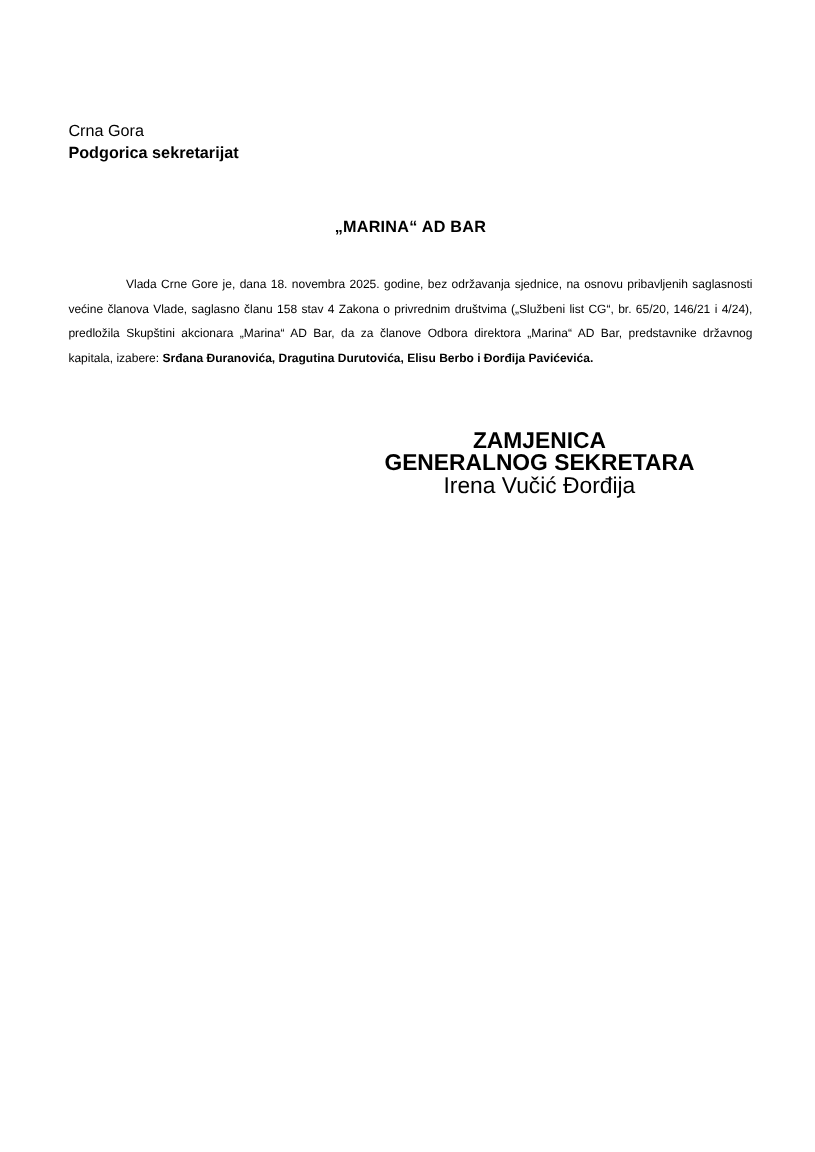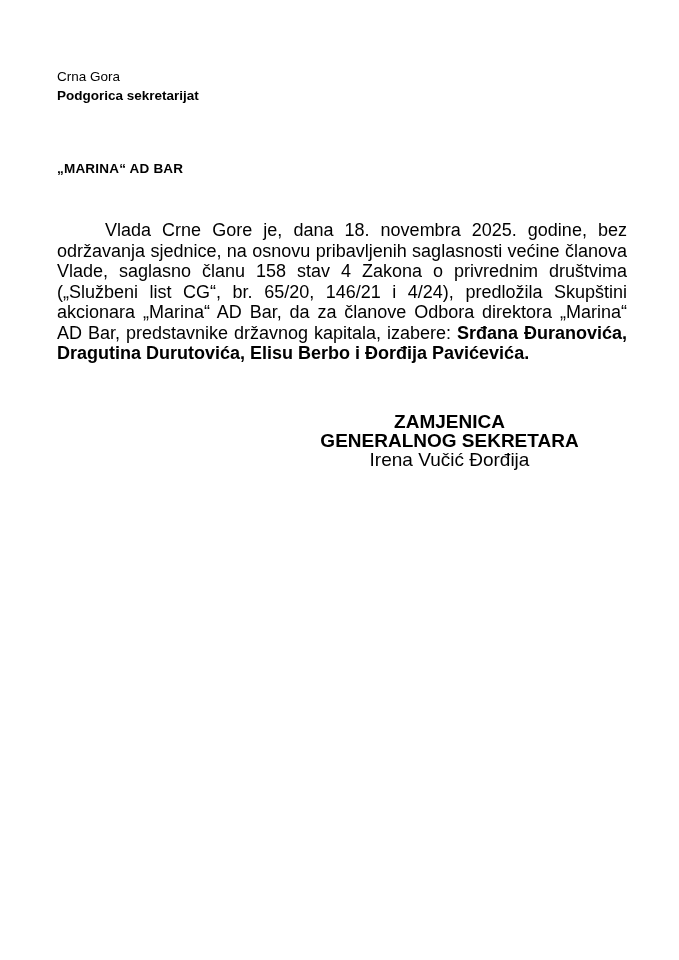--- a/index.html
+++ b/index.html
@@ -15,43 +15,43 @@
     position: relative;
     width: 679px;
     height: 960px;
     background: #ffffff;
     margin: 0 auto;
     overflow: hidden;
   }
   .content {
     position: absolute;
     left: 57px;
-    top: 68px;
+    top: 100px;
     width: 570px;
   }
   .header-block {
     font-size: 13.5px;
     line-height: 18.6px;
   }
   .header-block div {
     white-space: nowrap;
   }
   .bold {
     font-weight: bold;
   }
   .doc-title {
-    margin-top: 56px;
-    text-align: left;
+    margin-top: 44px;
+    text-align: center;
     font-size: 13.5px;
     font-weight: bold;
     letter-spacing: 0.2px;
   }
   .body-text {
-    margin-top: 44px;
-    font-size: 18px;
+    margin-top: 32px;
+    font-size: 10px;
     line-height: 20.5px;
     text-align: justify;
     text-justify: inter-word;
   }
   .body-text .indent {
     display: inline-block;
     width: 48px;
   }
   .signature {
     margin-top: 48px;

